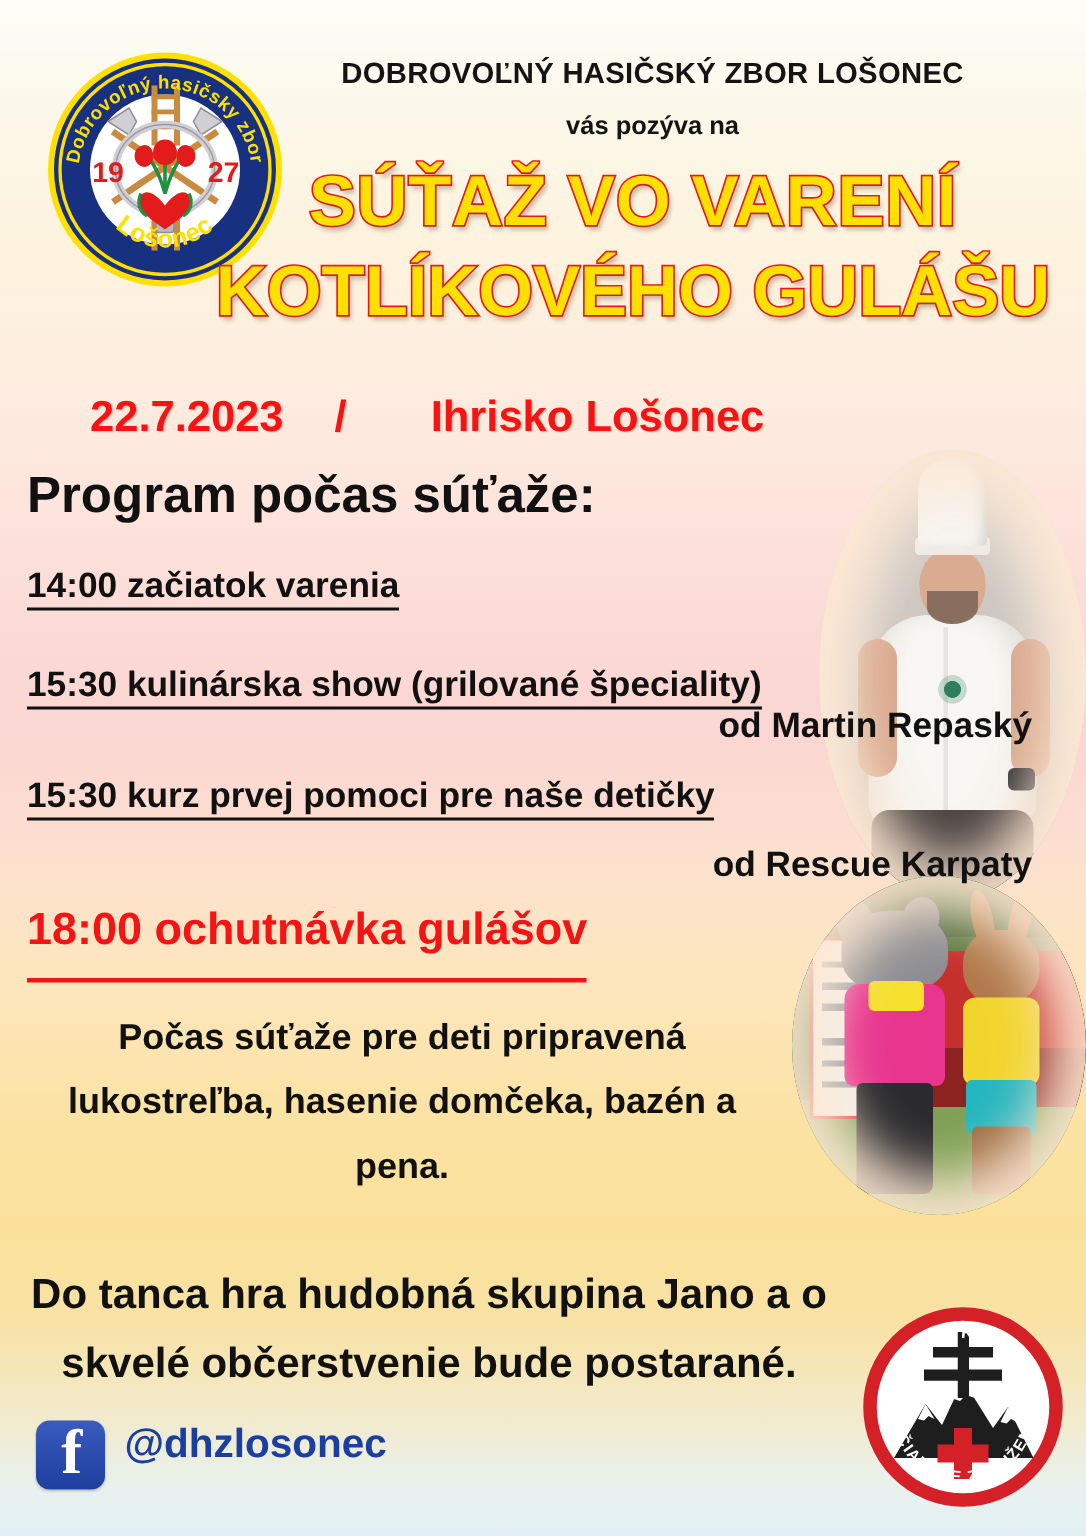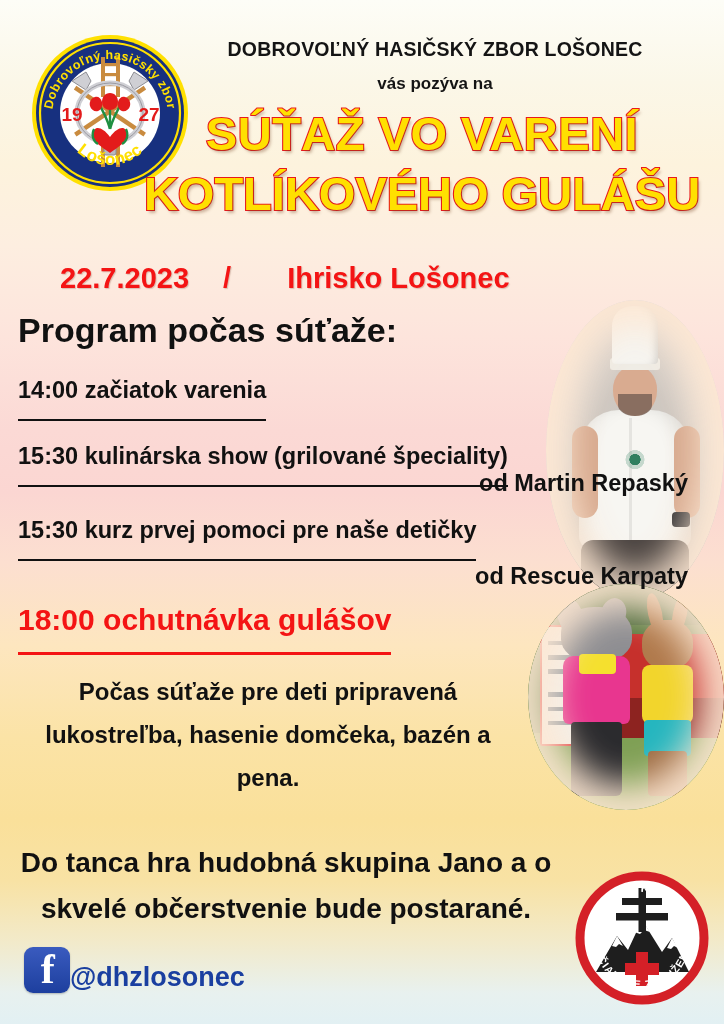--- a/index.html
+++ b/index.html
@@ -209,21 +209,21 @@
 
   
   #program-heading {
     position: absolute; left: 18px; top: 311px;
     font-size: 34px; font-weight: bold; color: #111;
   }
   .prog-item {
     position: absolute; left: 18px;
     font-size: 23.5px; font-weight: bold; color: #111;
     border-bottom: 2px solid #111;
-    padding-bottom: 15px;
+    padding-bottom: 1px;
     white-space: nowrap;
   }
   #prog-1 { top: 377px; }
   #prog-2 { top: 443px; }
   #prog-3 { top: 517px; }
   .prog-by {
     position: absolute; right: 36px;
     font-size: 23.5px; font-weight: bold; color: #111; white-space: nowrap;
   }
   #by-1 { top: 470px; }
@@ -242,21 +242,21 @@
     line-height: 43px;
   }
 
   #music-note {
     position: absolute; left: 8px; top: 840px; width: 556px;
     text-align: center; font-size: 28px; font-weight: bold; color: #111;
     line-height: 46px;
   }
 
   
-  #fb-block { position: absolute; left: 24px; top: 947px; display: flex; align-items: flex-end; }
+  #fb-block { position: absolute; left: 24px; top: 947px; display: flex; align-items: flex-start; gap: 13px; }
   #fb-icon {
     width: 46px; height: 46px; border-radius: 9px;
     background: linear-gradient(to bottom, #3a5bbf, #1d3f9e);
     position: relative; box-shadow: 0 1px 2px rgba(0,0,0,.25);
   }
   #fb-icon::after {
     content: "f";
     position: absolute; left: 50%; top: 50%; transform: translate(-44%, -52%);
     color: #fff; font-family: "Liberation Serif", serif; font-weight: bold;
     font-size: 42px; line-height: 1;

